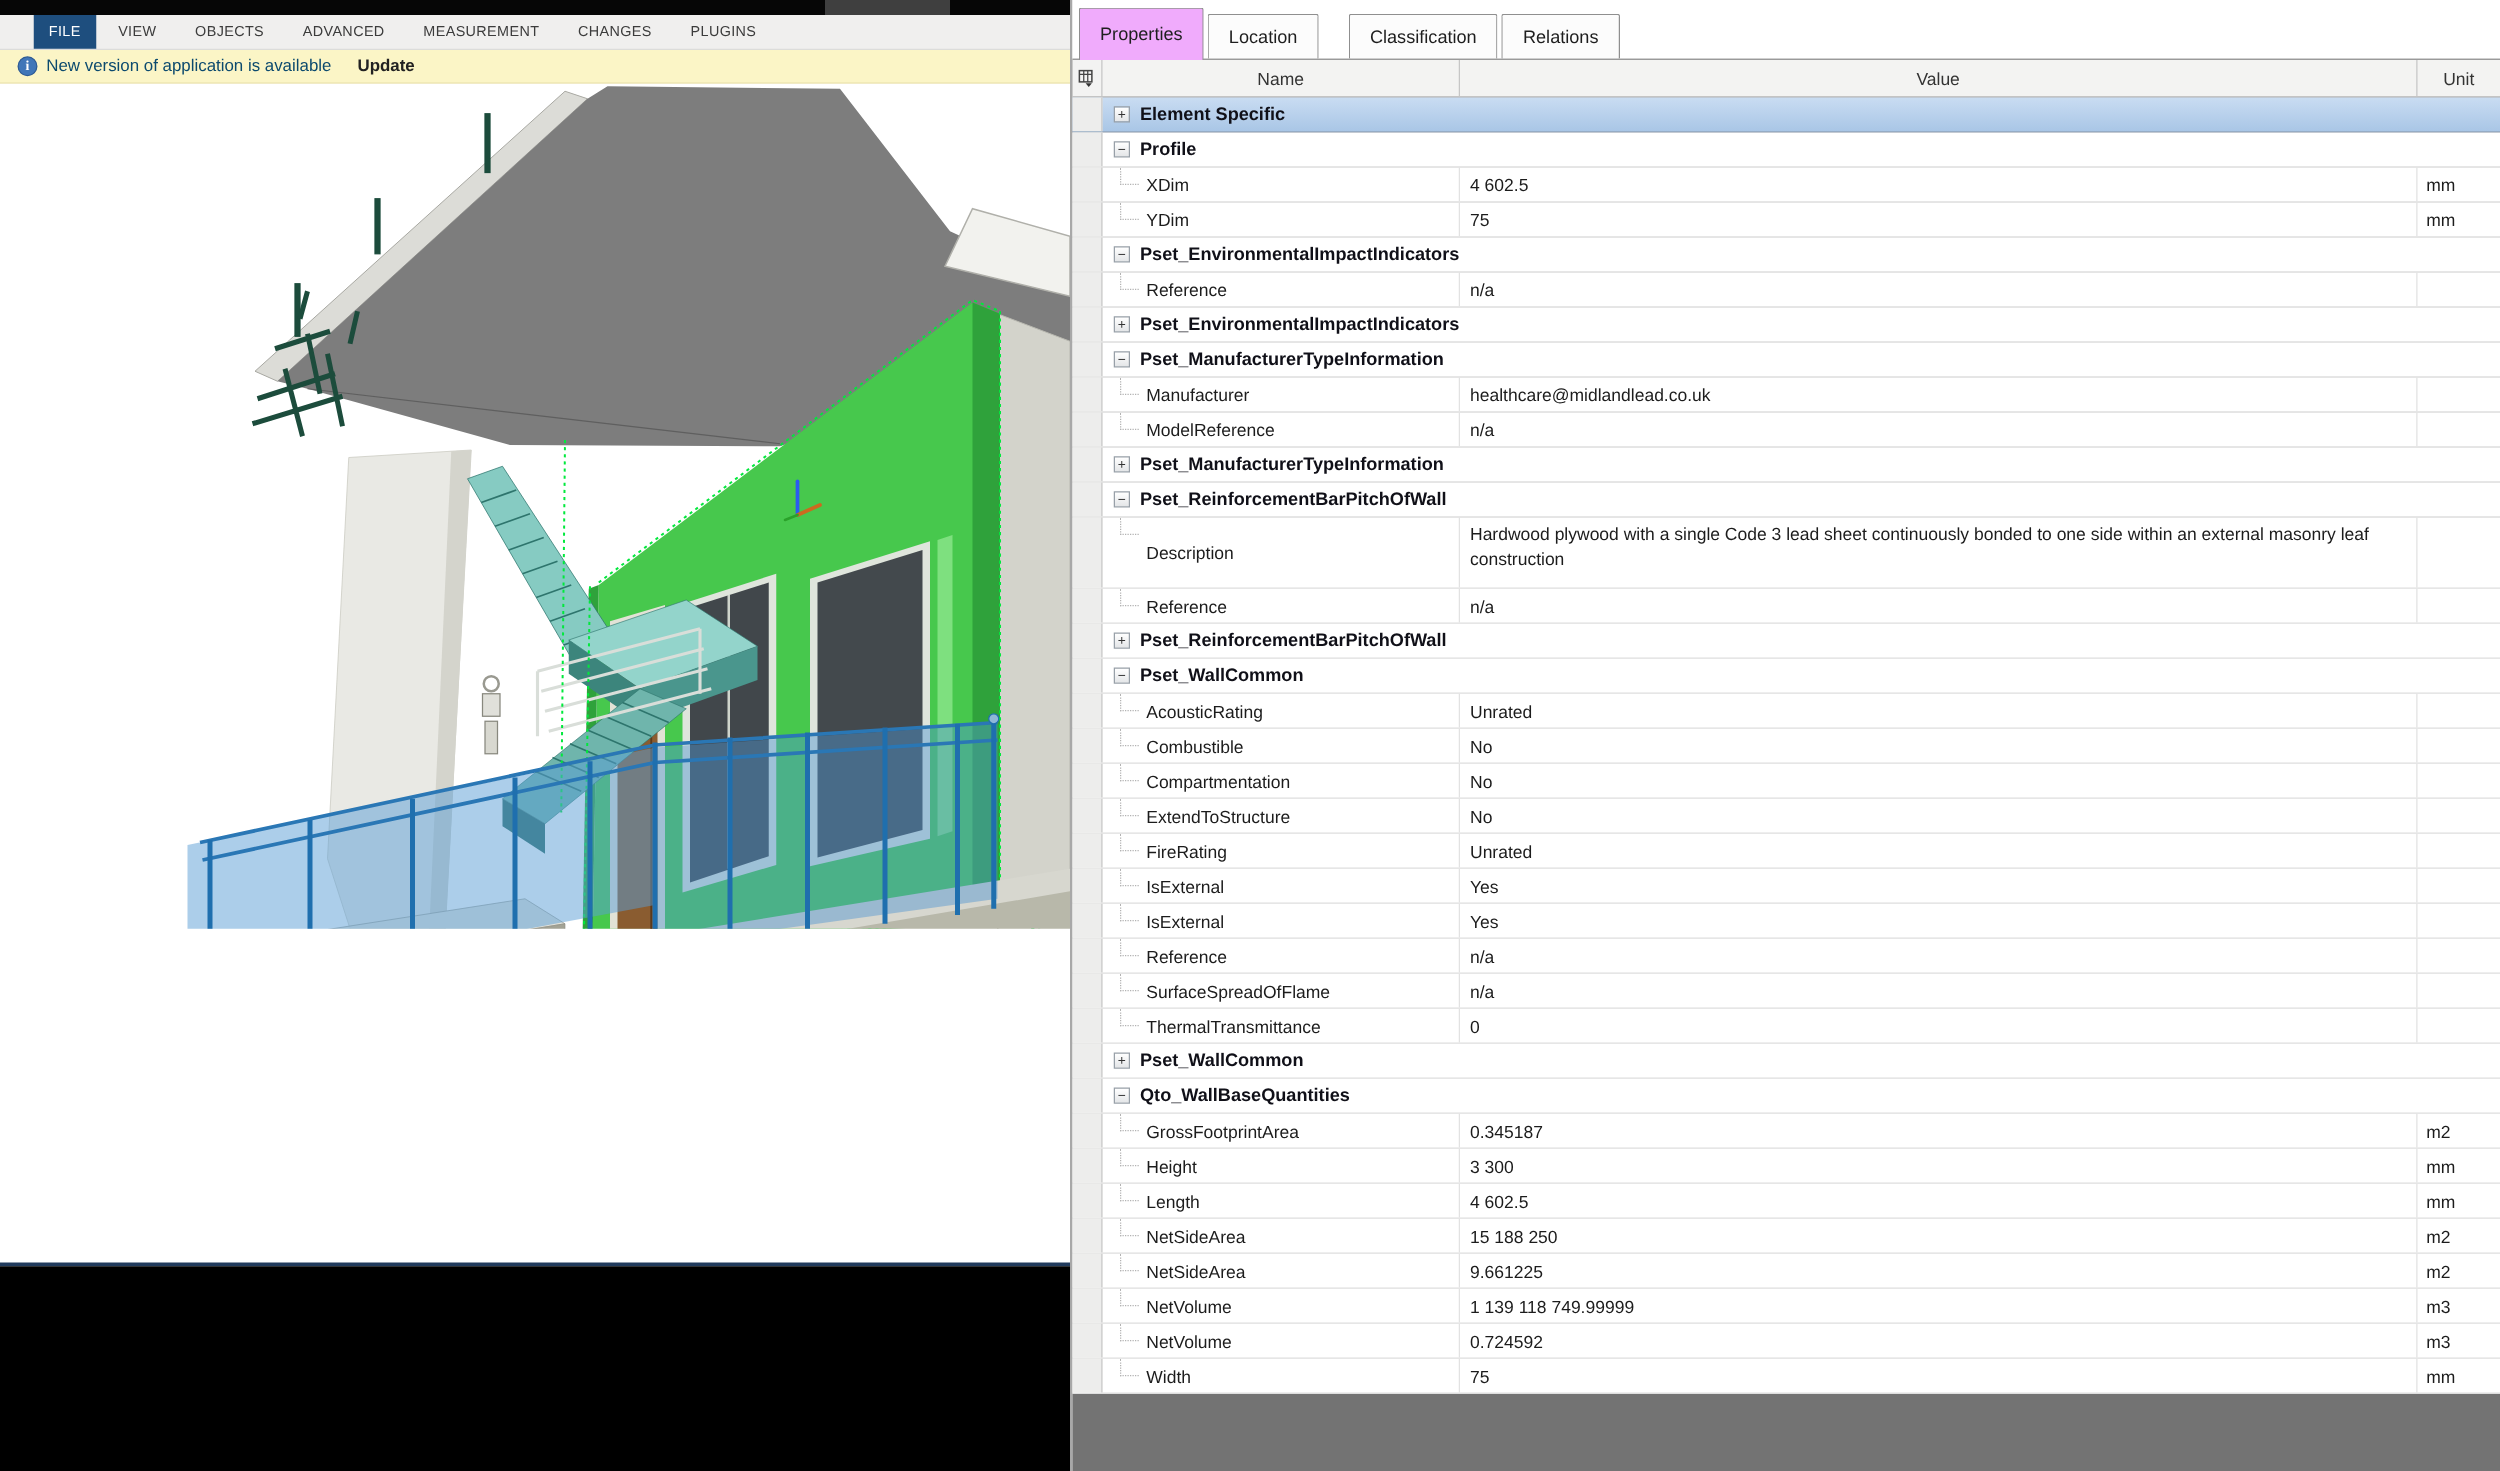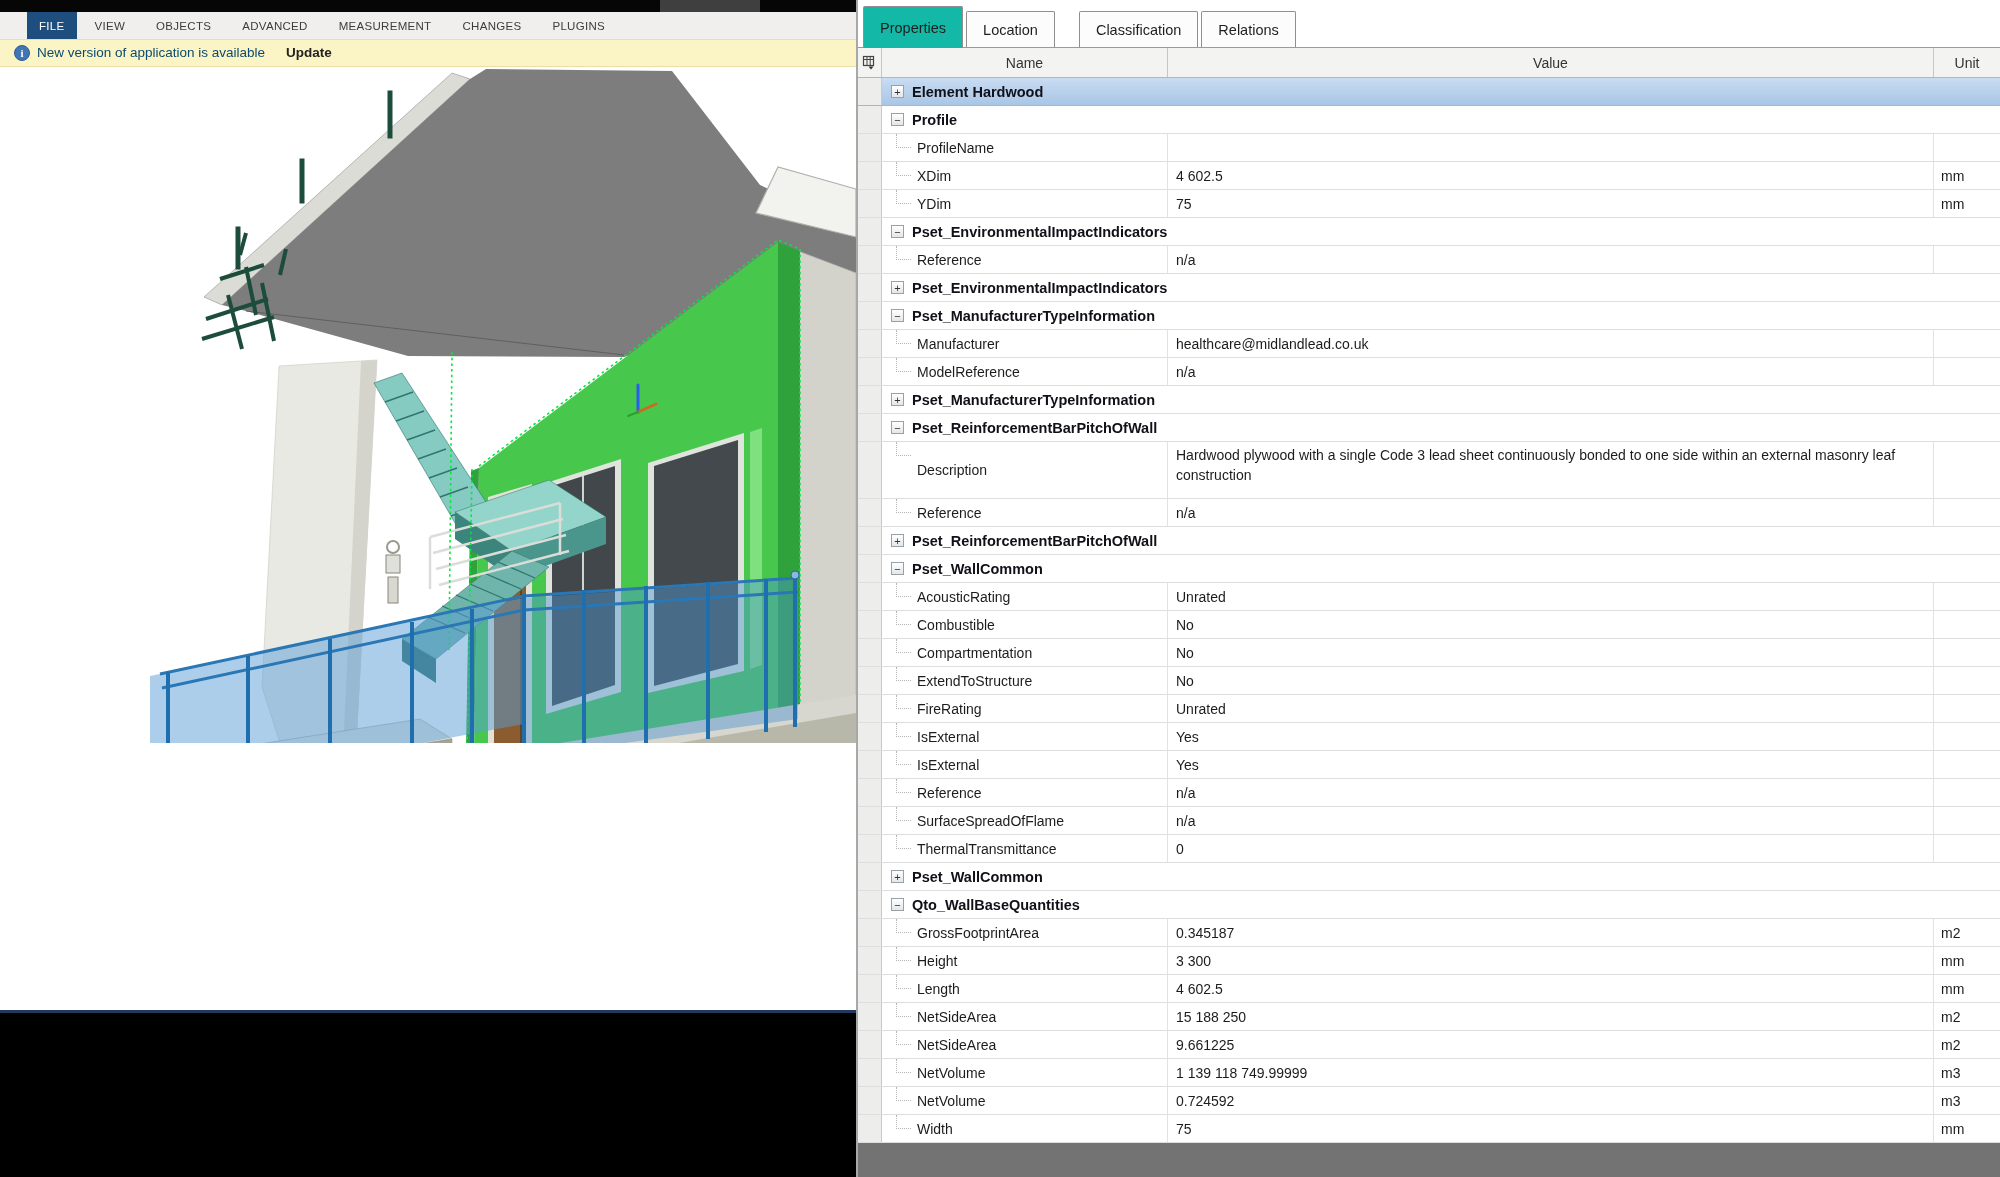--- a/index.html
+++ b/index.html
@@ -37,21 +37,21 @@
   
   .panel { position:absolute; left:856px; top:0; width:1144px; height:1177px; background:#fff;
            border-left:2px solid #a8a8a8; }
   .dots { position:absolute; top:2px; left:550px; display:flex; gap:5px; }
   .dots i { width:3px; height:3px; background:#a8a8a8; display:block; }
 
   .tabs { position:absolute; top:0; left:0; right:0; height:47px; display:flex; align-items:flex-end; background:#fff; }
   .tab { height:36px; padding:0 16px; display:flex; align-items:center; justify-content:center;
          border:1px solid #8f8f8f; border-bottom:none; border-radius:2px 2px 0 0;
          background:#fcfcfc; margin-left:3px; font-size:14.5px; color:#1e1e1e; position:relative; cursor:pointer; }
-  .tab.active { height:42px; margin-bottom:-1px; background:#14b8a6; z-index:3; }
+  .tab.active { height:42px; margin-bottom:-1px; background:#f0abfc; z-index:3; }
   .tab:nth-child(1) { margin-left:5px; }
   .tab:nth-child(3) { margin-left:24px; }
 
   .tbl { position:absolute; top:47px; left:0; right:0; bottom:0; background:#737373; }
   .thead { height:31px; background:#f3f3f2; border-top:1px solid #9a9a9a; border-bottom:1px solid #b5b5b5;
            display:flex; font-size:14px; color:#333; }
   .th { display:flex; align-items:center; justify-content:center; border-right:1px solid #c6c6c6; }
   .th-icon { width:24px; } .th-name { width:286px; } .th-value { width:766px; } .th-unit { flex:1; border-right:none; }
 
   .trow { display:flex; height:28px; border-bottom:1px solid #dedede; font-size:14px; color:#1c1c1c; background:#fff; }
@@ -255,38 +255,29 @@
       </div>
       <div class="th th-name">Name</div>
       <div class="th th-value">Value</div>
       <div class="th th-unit">Unit</div>
     </div>
     <div>
         <div class="trow group selected">
           <div class="c-rowhdr"></div>
           <div class="c-merged">
             <span class="expander">+</span>
-            <span class="glabel">Element Hardwood</span>
+            <span class="glabel">Element Specific</span>
           </div>
         </div>
         <div class="trow group">
           <div class="c-rowhdr"></div>
           <div class="c-merged">
             <span class="expander">−</span>
             <span class="glabel">Profile</span>
           </div>
-        </div>
-        <div class="trow prop">
-          <div class="c-rowhdr"></div>
-          <div class="c-name">
-            <span class="tree"></span>
-            <span class="plabel">ProfileName</span>
-          </div>
-          <div class="c-value"></div>
-          <div class="c-unit"></div>
         </div>
         <div class="trow prop">
           <div class="c-rowhdr"></div>
           <div class="c-name">
             <span class="tree"></span>
             <span class="plabel">XDim</span>
           </div>
           <div class="c-value">4 602.5</div>
           <div class="c-unit">mm</div>
         </div>

